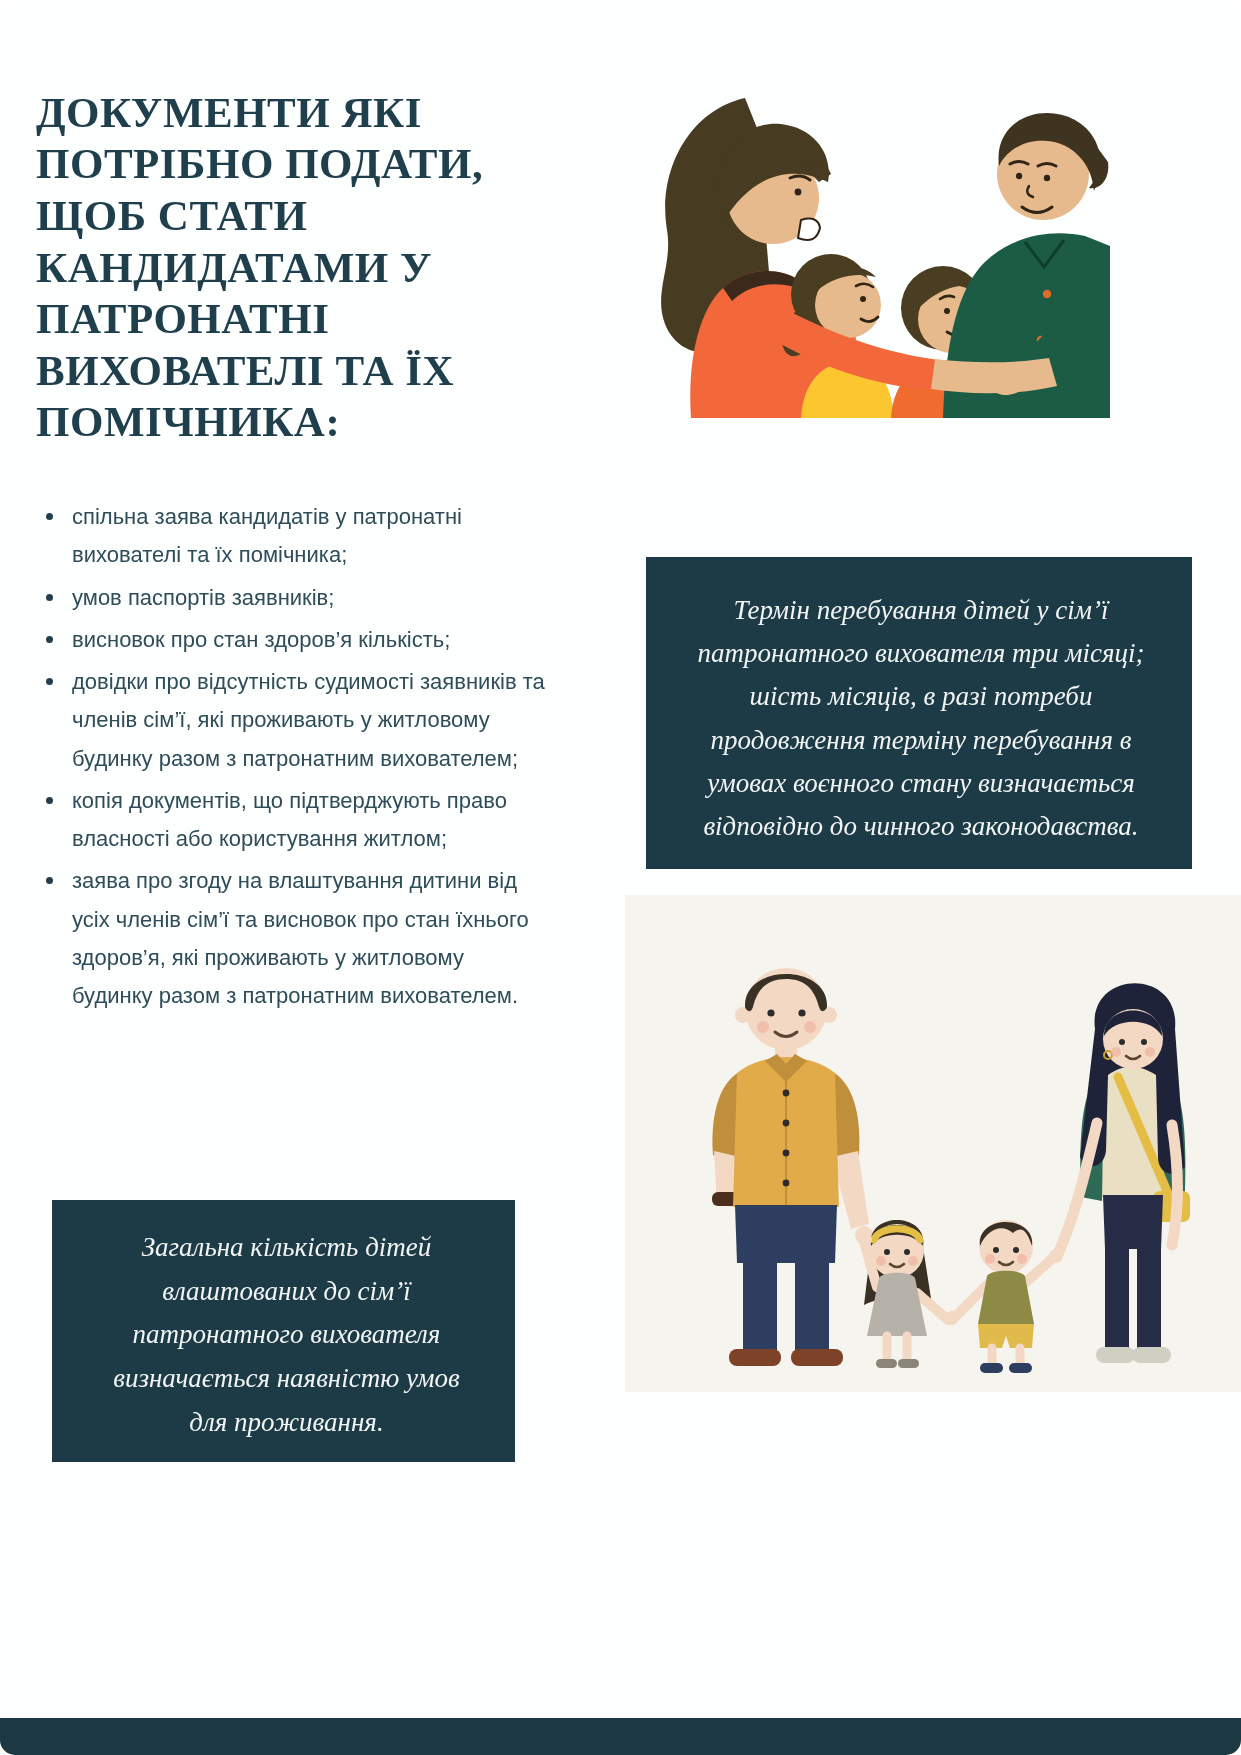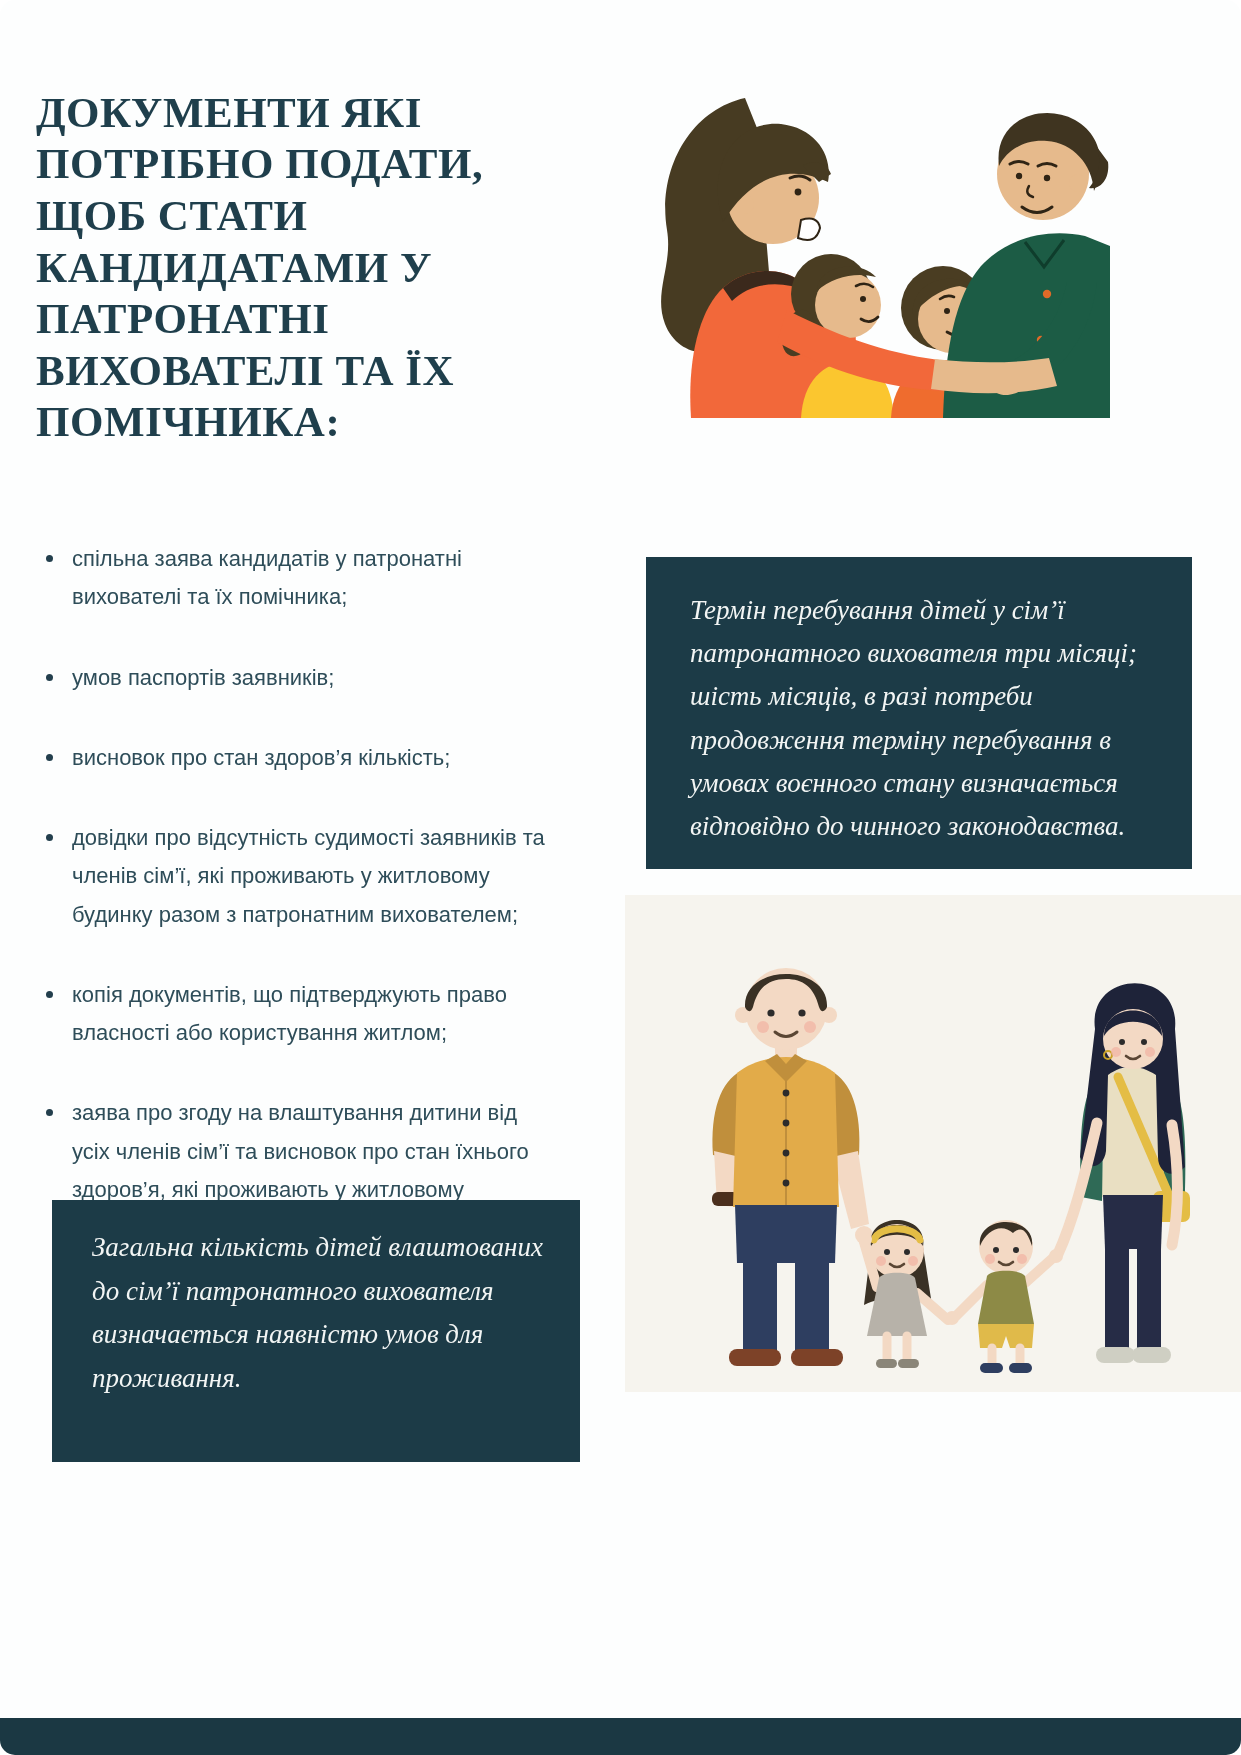--- a/index.html
+++ b/index.html
@@ -34,49 +34,49 @@
     margin:0; padding:0;
     list-style:none;
     font-size:22px;
     line-height:1.74;
     color:#2e4d59;
   }
   .doc-list li{
     position:relative;
     padding-left:30px;
     margin-bottom:4px;
-    margin-top:42px;
   }
   .doc-list li::before{
     content:"";
     position:absolute;
     left:4px; top:15px;
     width:7px; height:7px;
     border-radius:50%;
     background:#233f4d;
   }
   
   .note-box{
     position:absolute;
     background:#1c3b47;
     color:#f2f5f4;
     font-family:"Liberation Serif", serif;
     font-style:italic;
     box-sizing:border-box;
+    text-align:center;
   }
   .note-box.term{
     left:646px; top:557px;
     width:546px; height:312px;
     padding:32px 40px 26px 44px;
     font-size:27px;
     line-height:1.6;
   }
   .note-box.capacity{
     left:52px; top:1200px;
-    width:528px; height:262px;
+    width:463px; height:262px;
     padding:26px 34px 22px 40px;
     font-size:27px;
     line-height:1.62;
   }
   
   .illus-top{
     position:absolute;
     left:595px; top:70px;
     width:515px; height:348px;
   }

